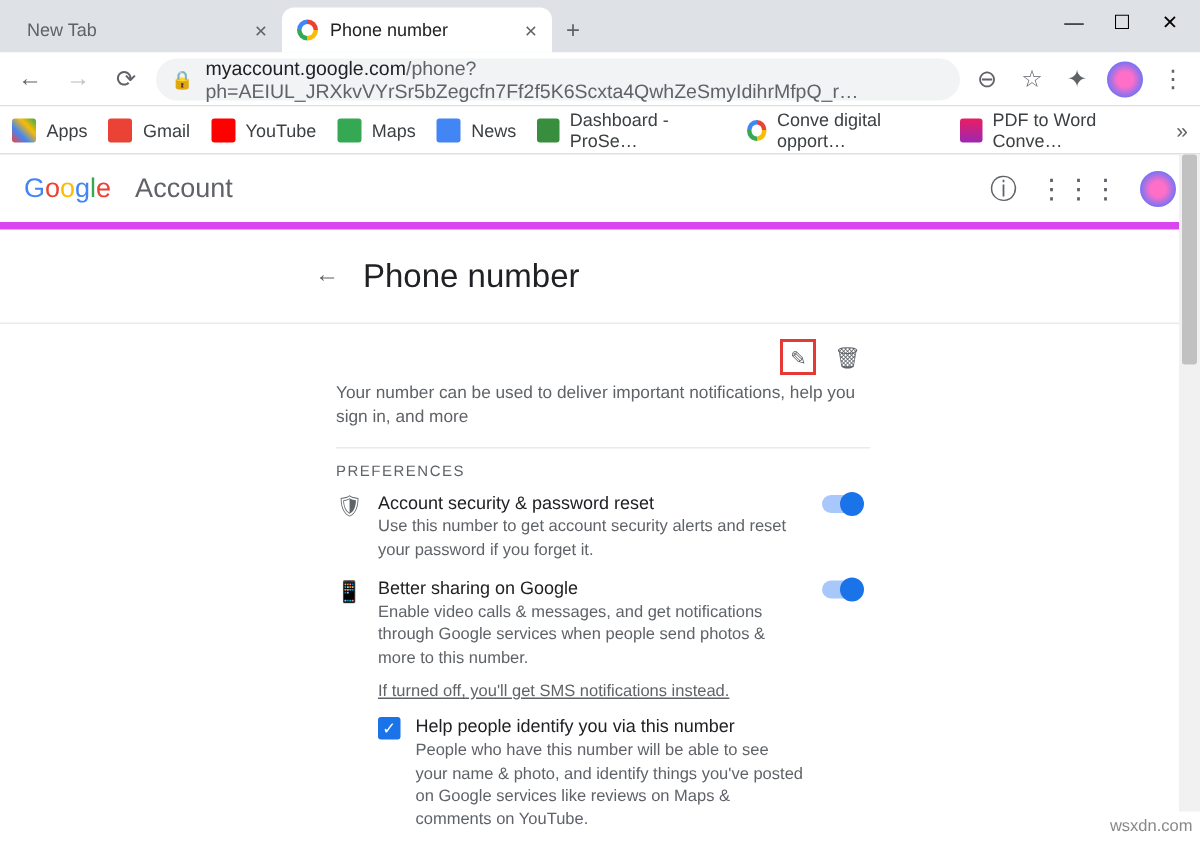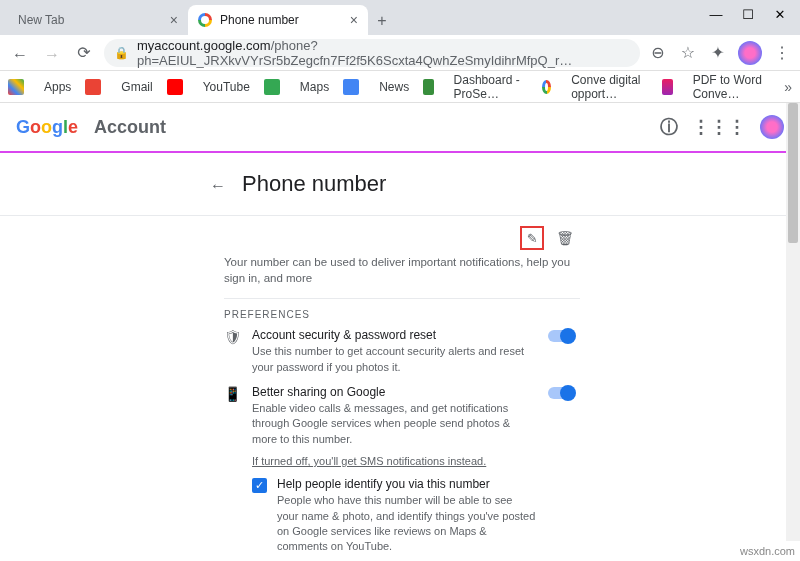--- a/index.html
+++ b/index.html
@@ -23,26 +23,26 @@
 .omnibox { flex: 1; height: 28px; background: #f1f3f4; border-radius: 14px; display: flex; align-items: center; padding: 0 10px; gap: 8px; font-size: 13px; color: #202124; }
 .lock-icon { color: #5f6368; font-size: 12px; }
 .url-host { color: #202124; }
 .url-path { color: #5f6368; }
 .toolbar-right { display: flex; align-items: center; gap: 10px; }
 .toolbar-icon { width: 20px; height: 20px; display: flex; align-items: center; justify-content: center; color: #5f6368; font-size: 16px; }
 .avatar { width: 24px; height: 24px; border-radius: 50%; background: radial-gradient(circle, #ff6ec7 30%, #7873f5 70%); }
 
 
 .bookmarks { height: 32px; background: #fff; border-bottom: 1px solid #e0e0e0; display: flex; align-items: center; padding: 0 8px; gap: 14px; font-size: 12px; color: #3c4043; }
-.bm-item { display: flex; align-items: center; gap: 20px; }
+.bm-item { display: flex; align-items: center; gap: 7px; }
 .bm-icon { width: 16px; height: 16px; border-radius: 2px; }
 .bm-more { margin-left: auto; font-size: 14px; color: #5f6368; }
 
 
-.g-header { height: 50px; display: flex; align-items: center; padding: 0 16px; border-bottom: 2px solid #d946ef; font-weight: bold; }
+.g-header { height: 50px; display: flex; align-items: center; padding: 0 16px; border-bottom: 5px solid #d946ef; }
 .g-logo { font-size: 18px; }
 .g-logo .b { color: #4285f4; } .g-logo .r { color: #ea4335; } .g-logo .y { color: #fbbc04; } .g-logo .g { color: #34a853; }
 .g-account { font-size: 18px; color: #5f6368; margin-left: 16px; }
 .g-header-right { margin-left: auto; display: flex; align-items: center; gap: 14px; }
 .g-icon { color: #5f6368; font-size: 18px; }
 
 
 .title-row { display: flex; align-items: center; gap: 16px; padding: 18px 0 18px 210px; }
 .back-arrow { color: #5f6368; }
 .page-title { font-size: 22px; color: #202124; font-weight: 400; }
@@ -181,21 +181,21 @@
     <span class="trash-icon">🗑</span>
   </div>
   <p class="intro">Your number can be used to deliver important notifications, help you sign in, and more</p>
   <hr class="hr-section">
   <div class="section-label">PREFERENCES</div>
 
   <div class="pref-row">
     <div class="row-icon">🛡</div>
     <div class="row-body">
       <div class="row-title">Account security &amp; password reset</div>
-      <div class="row-desc">Use this number to get account security alerts and reset your password if you photos it.</div>
+      <div class="row-desc">Use this number to get account security alerts and reset your password if you forget it.</div>
     </div>
     <div class="toggle on"></div>
   </div>
 
   <div class="pref-row">
     <div class="row-icon">📱</div>
     <div class="row-body">
       <div class="row-title">Better sharing on Google</div>
       <div class="row-desc">Enable video calls &amp; messages, and get notifications through Google services when people send photos &amp; more to this number.</div>
       <div class="row-note">If turned off, you'll get SMS notifications instead.</div>

